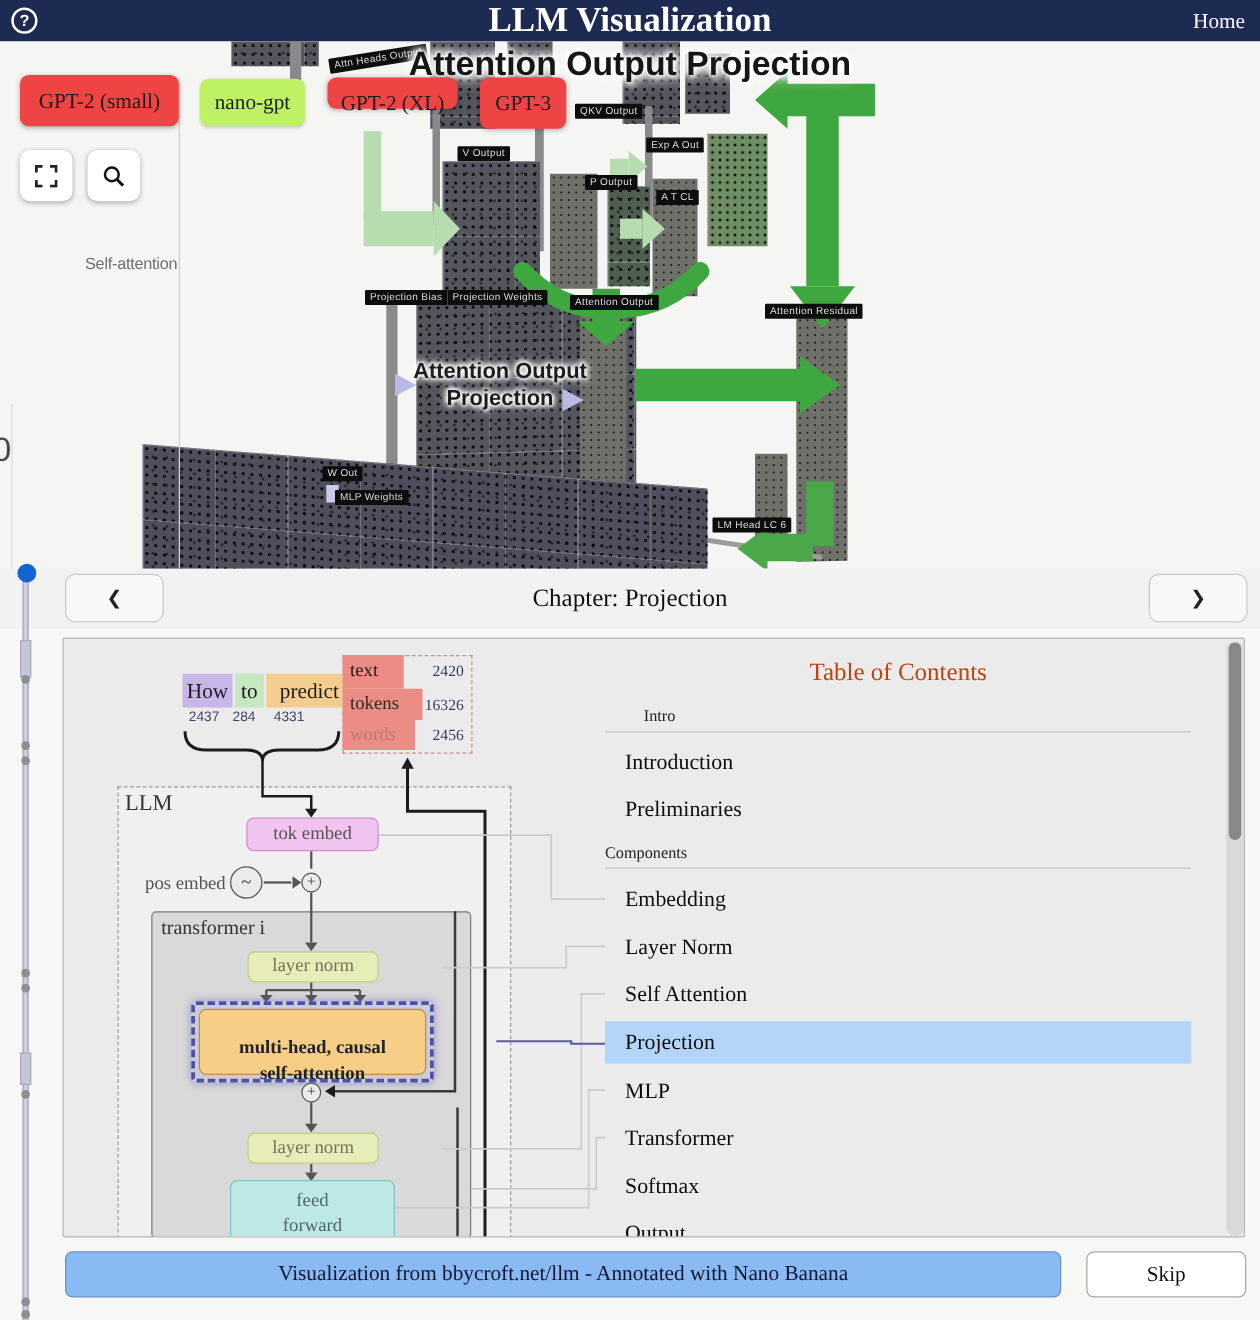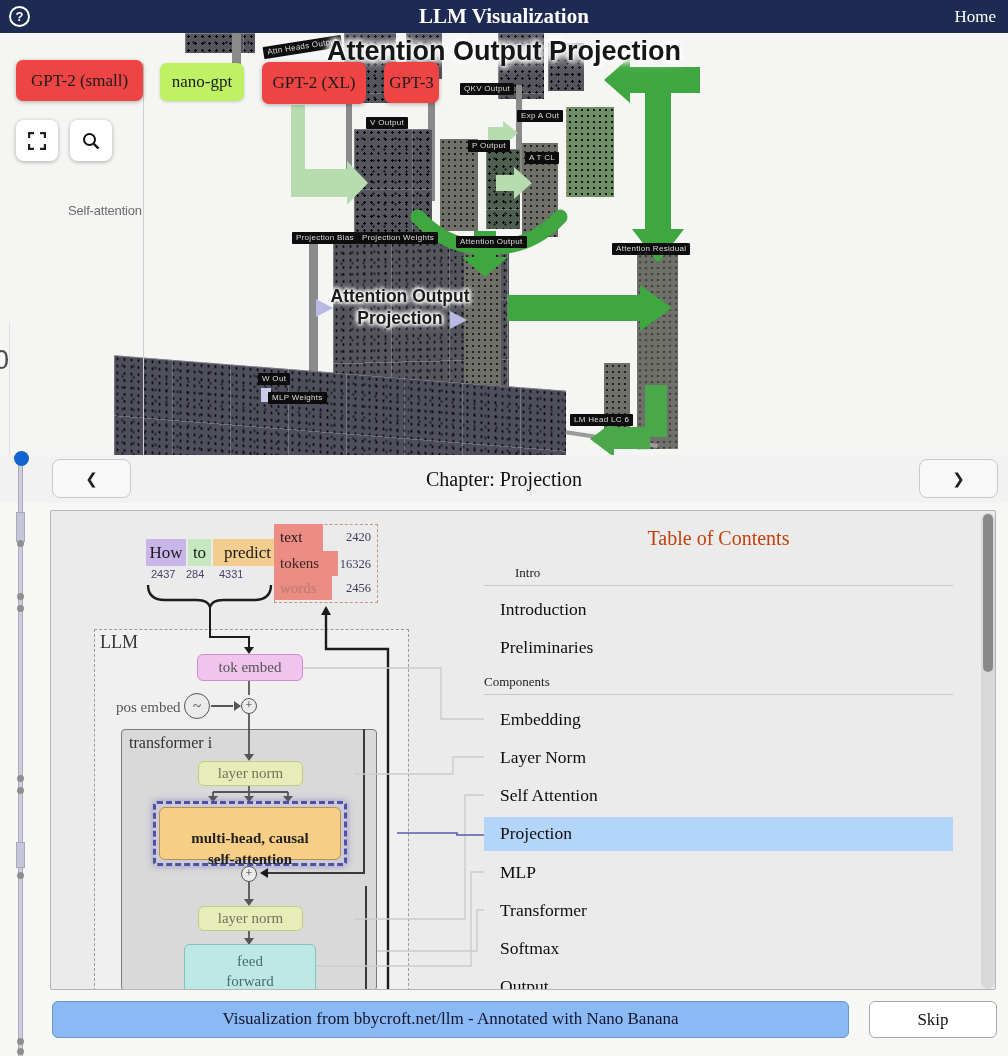--- a/index.html
+++ b/index.html
@@ -2,21 +2,21 @@
 <html><head>
 <meta charset="utf-8">
 <style>
   * { margin:0; padding:0; box-sizing:border-box; }
   html,body { width:1008px; height:1056px; }
   body { font-family:"Liberation Serif", serif; background:#f7f7f6; position:relative; overflow:hidden; }
   #page { position:absolute; inset:0; width:1008px; height:1056px; background:#f7f7f6; overflow:hidden; }
 
   
   .hdr { position:absolute; left:0; top:0; width:1008px; height:33px; background:#1d2a52; z-index:20; }
-  .hdr-title { position:absolute; left:0; right:0; top:0; line-height:33px; text-align:center; color:#fff; font-size:21px; font-weight:bold; }
+  .hdr-title { position:absolute; left:0; right:0; top:0; line-height:33px; text-align:center; color:#fff; font-size:28px; font-weight:bold; }
   .help { position:absolute; left:9px; top:6px; width:21px; height:21px; border:2px solid #fff; border-radius:50%; color:#fff; font-size:13px; font-weight:bold; text-align:center; line-height:17px; font-family:"Liberation Sans",sans-serif; }
   .home { position:absolute; right:12px; top:0; line-height:33px; color:#fff; font-size:17px; }
 
   
   #canvas { position:absolute; left:0; top:33px; width:1008px; height:422px; background:#f5f5f4; overflow:hidden; }
   .divider-v { position:absolute; left:143px; top:30px; width:1px; height:392px; background:#cfcfcf; }
   .edge-l { position:absolute; left:9px; top:290px; width:1px; height:132px; background:#ddd; }
   .zero { position:absolute; left:-6px; top:312px; font-family:"Liberation Sans",sans-serif; font-size:27px; color:#4a4a4a; }
 
   .speck { background-color:#55555e;
@@ -167,22 +167,22 @@
       <div>Attention Output</div>
       <div>Projection</div>
     </div>
 
     <div class="divider-v"></div>
     <div class="edge-l"></div>
     <div class="zero">0</div>
 
     <div class="tab" style="left:16px;top:27px;width:127px;height:41px;line-height:41px;">GPT-2 (small)</div>
     <div class="tab sel" style="left:160px;top:30px;width:84px;height:38px;line-height:38px;">nano-gpt</div>
-    <div class="tab" style="left:262px;top:29px;width:104px;height:42px;line-height:41px;">GPT-2 (XL)</div>
-    <div class="tab" style="left:384px;top:29px;width:55px;height:41px;line-height:41px;">GPT-3</div>
+    <div class="tab" style="left:262px;top:29px;width:104px;height:25px;line-height:41px;">GPT-2 (XL)</div>
+    <div class="tab" style="left:384px;top:29px;width:69px;height:41px;line-height:41px;">GPT-3</div>
 
     <div class="iconbtn" style="left:16px;top:87px;">
       <svg width="18" height="18" viewBox="0 0 18 18">
         <path d="M1,6 V1 H6 M12,1 H17 V6 M17,12 V17 H12 M6,17 H1 V12" stroke="#222" stroke-width="2.4" fill="none"></path>
       </svg>
     </div>
     <div class="iconbtn" style="left:70px;top:87px;">
       <svg width="18" height="18" viewBox="0 0 18 18">
         <circle cx="7.5" cy="7.5" r="5.5" stroke="#111" stroke-width="2" fill="none"></circle>
         <line x1="11.8" y1="11.8" x2="16.5" y2="16.5" stroke="#111" stroke-width="2.4"></line>

